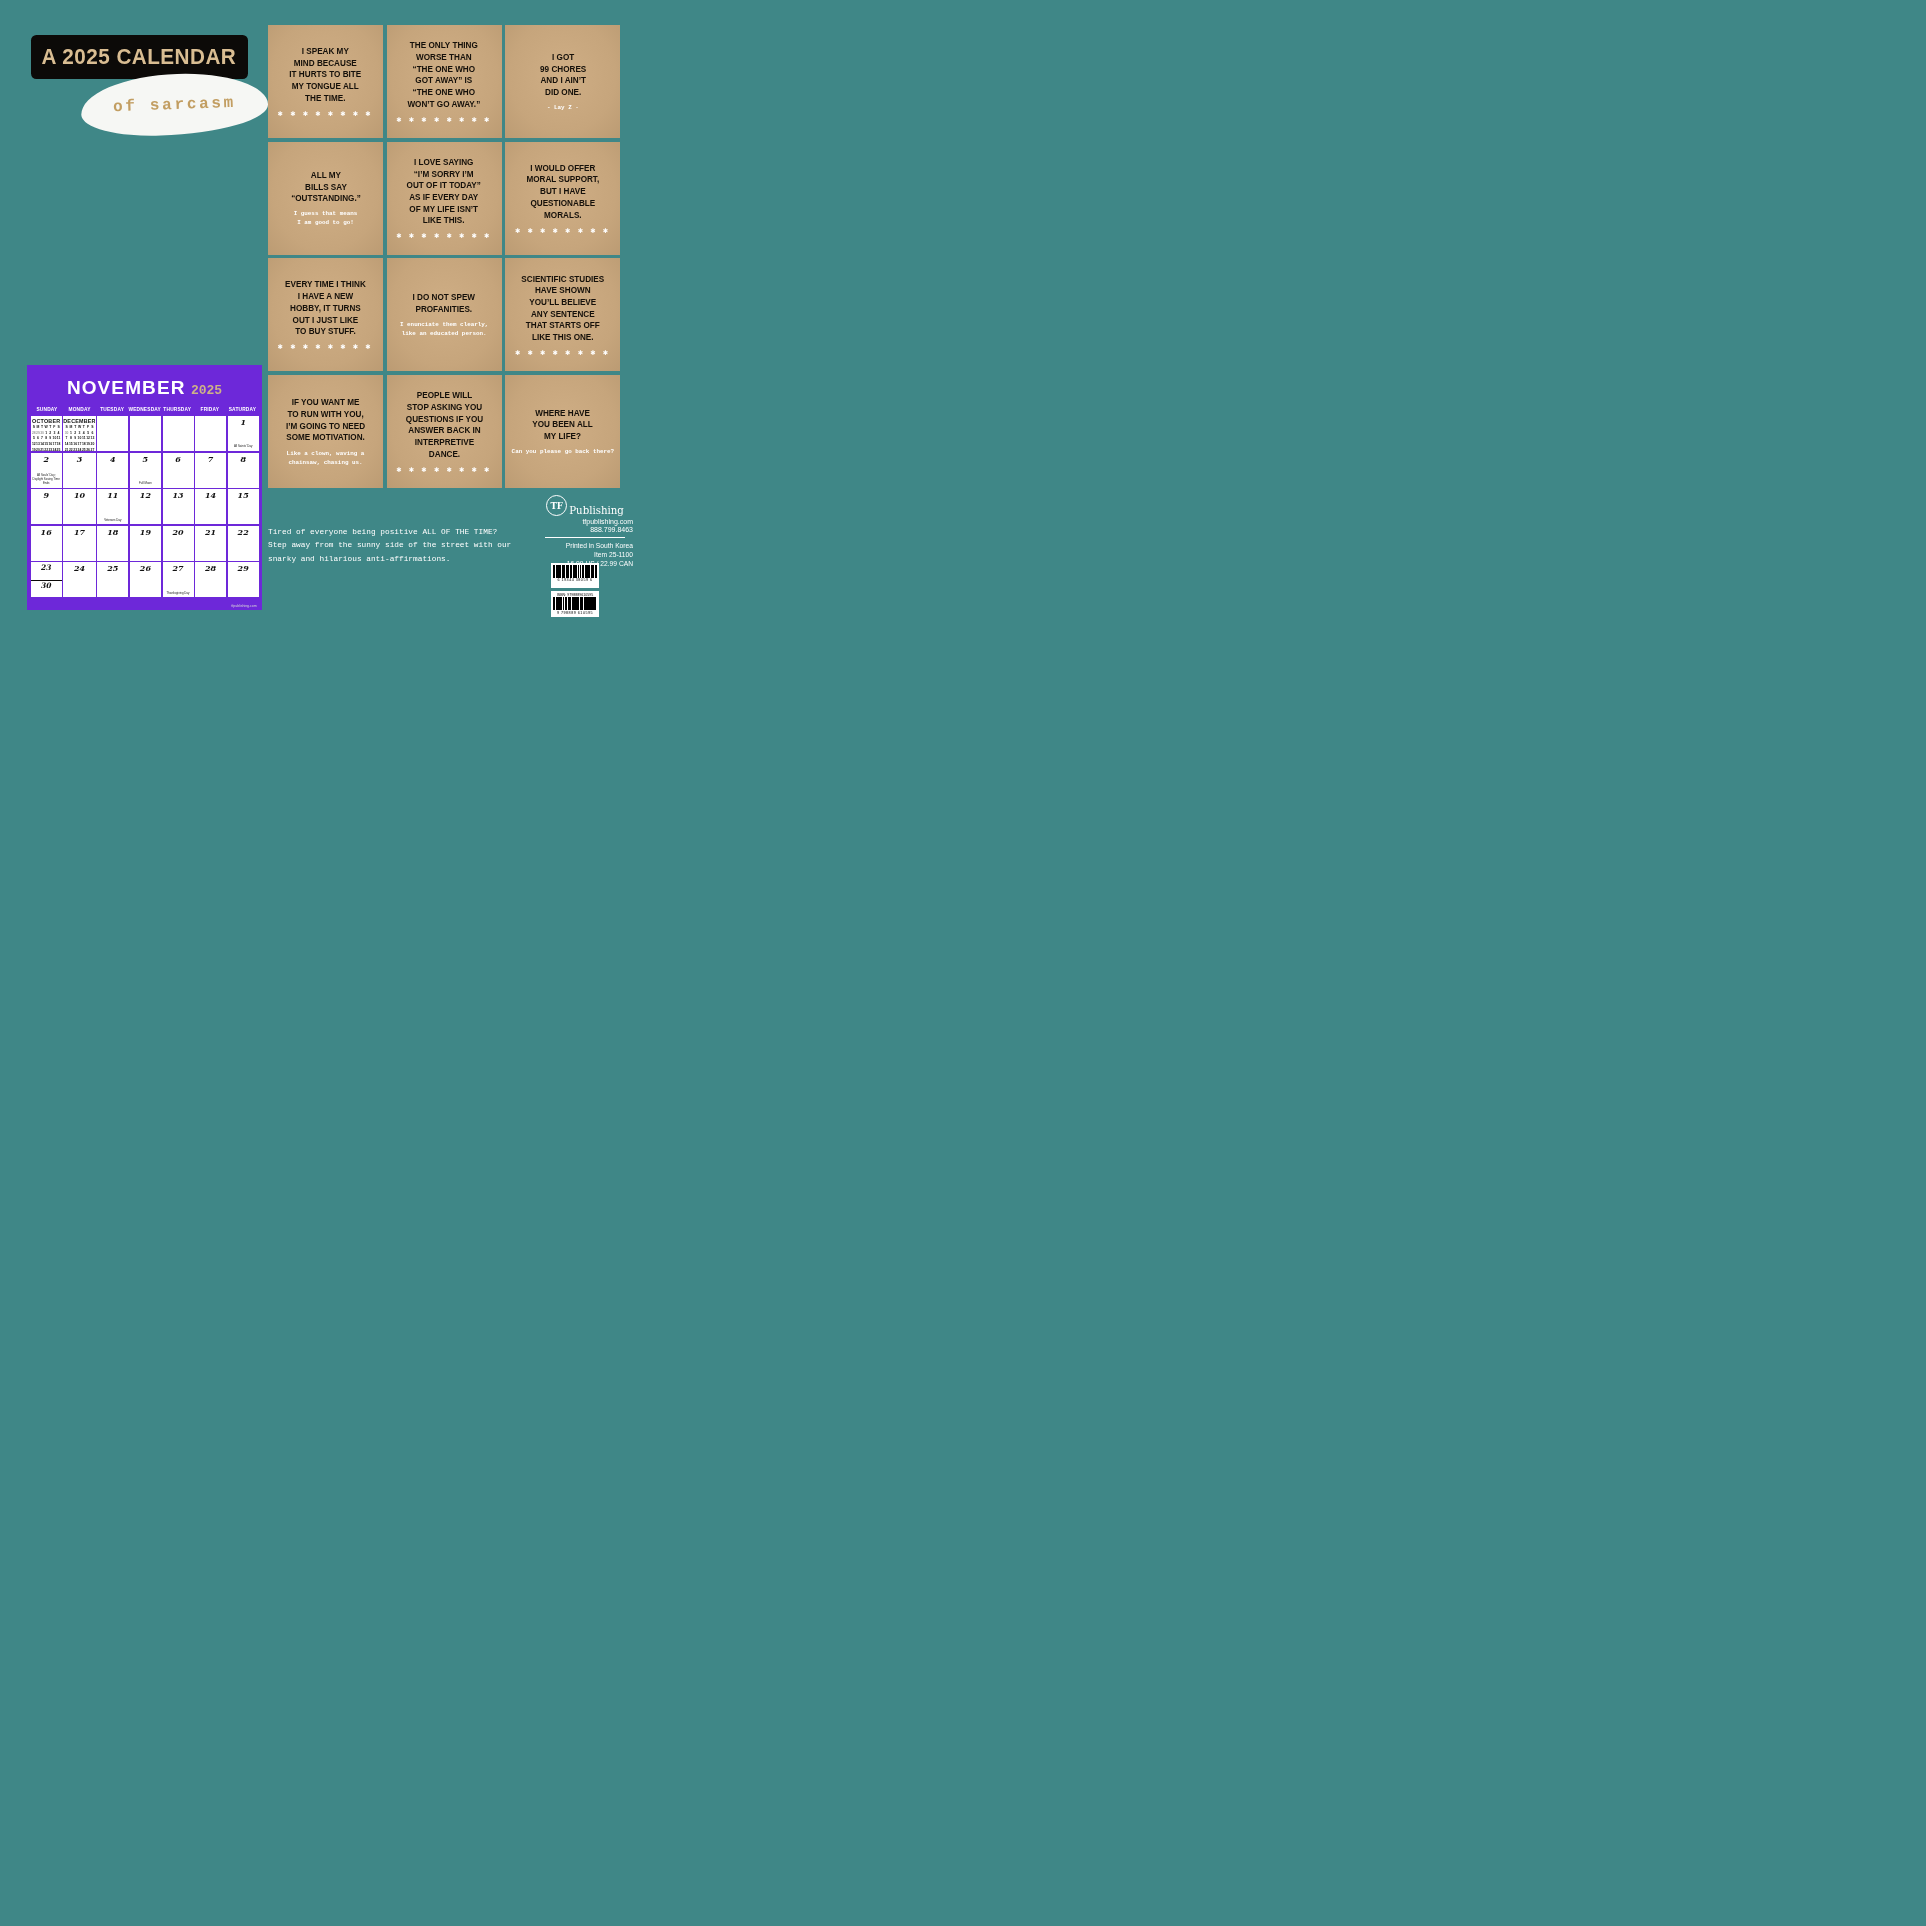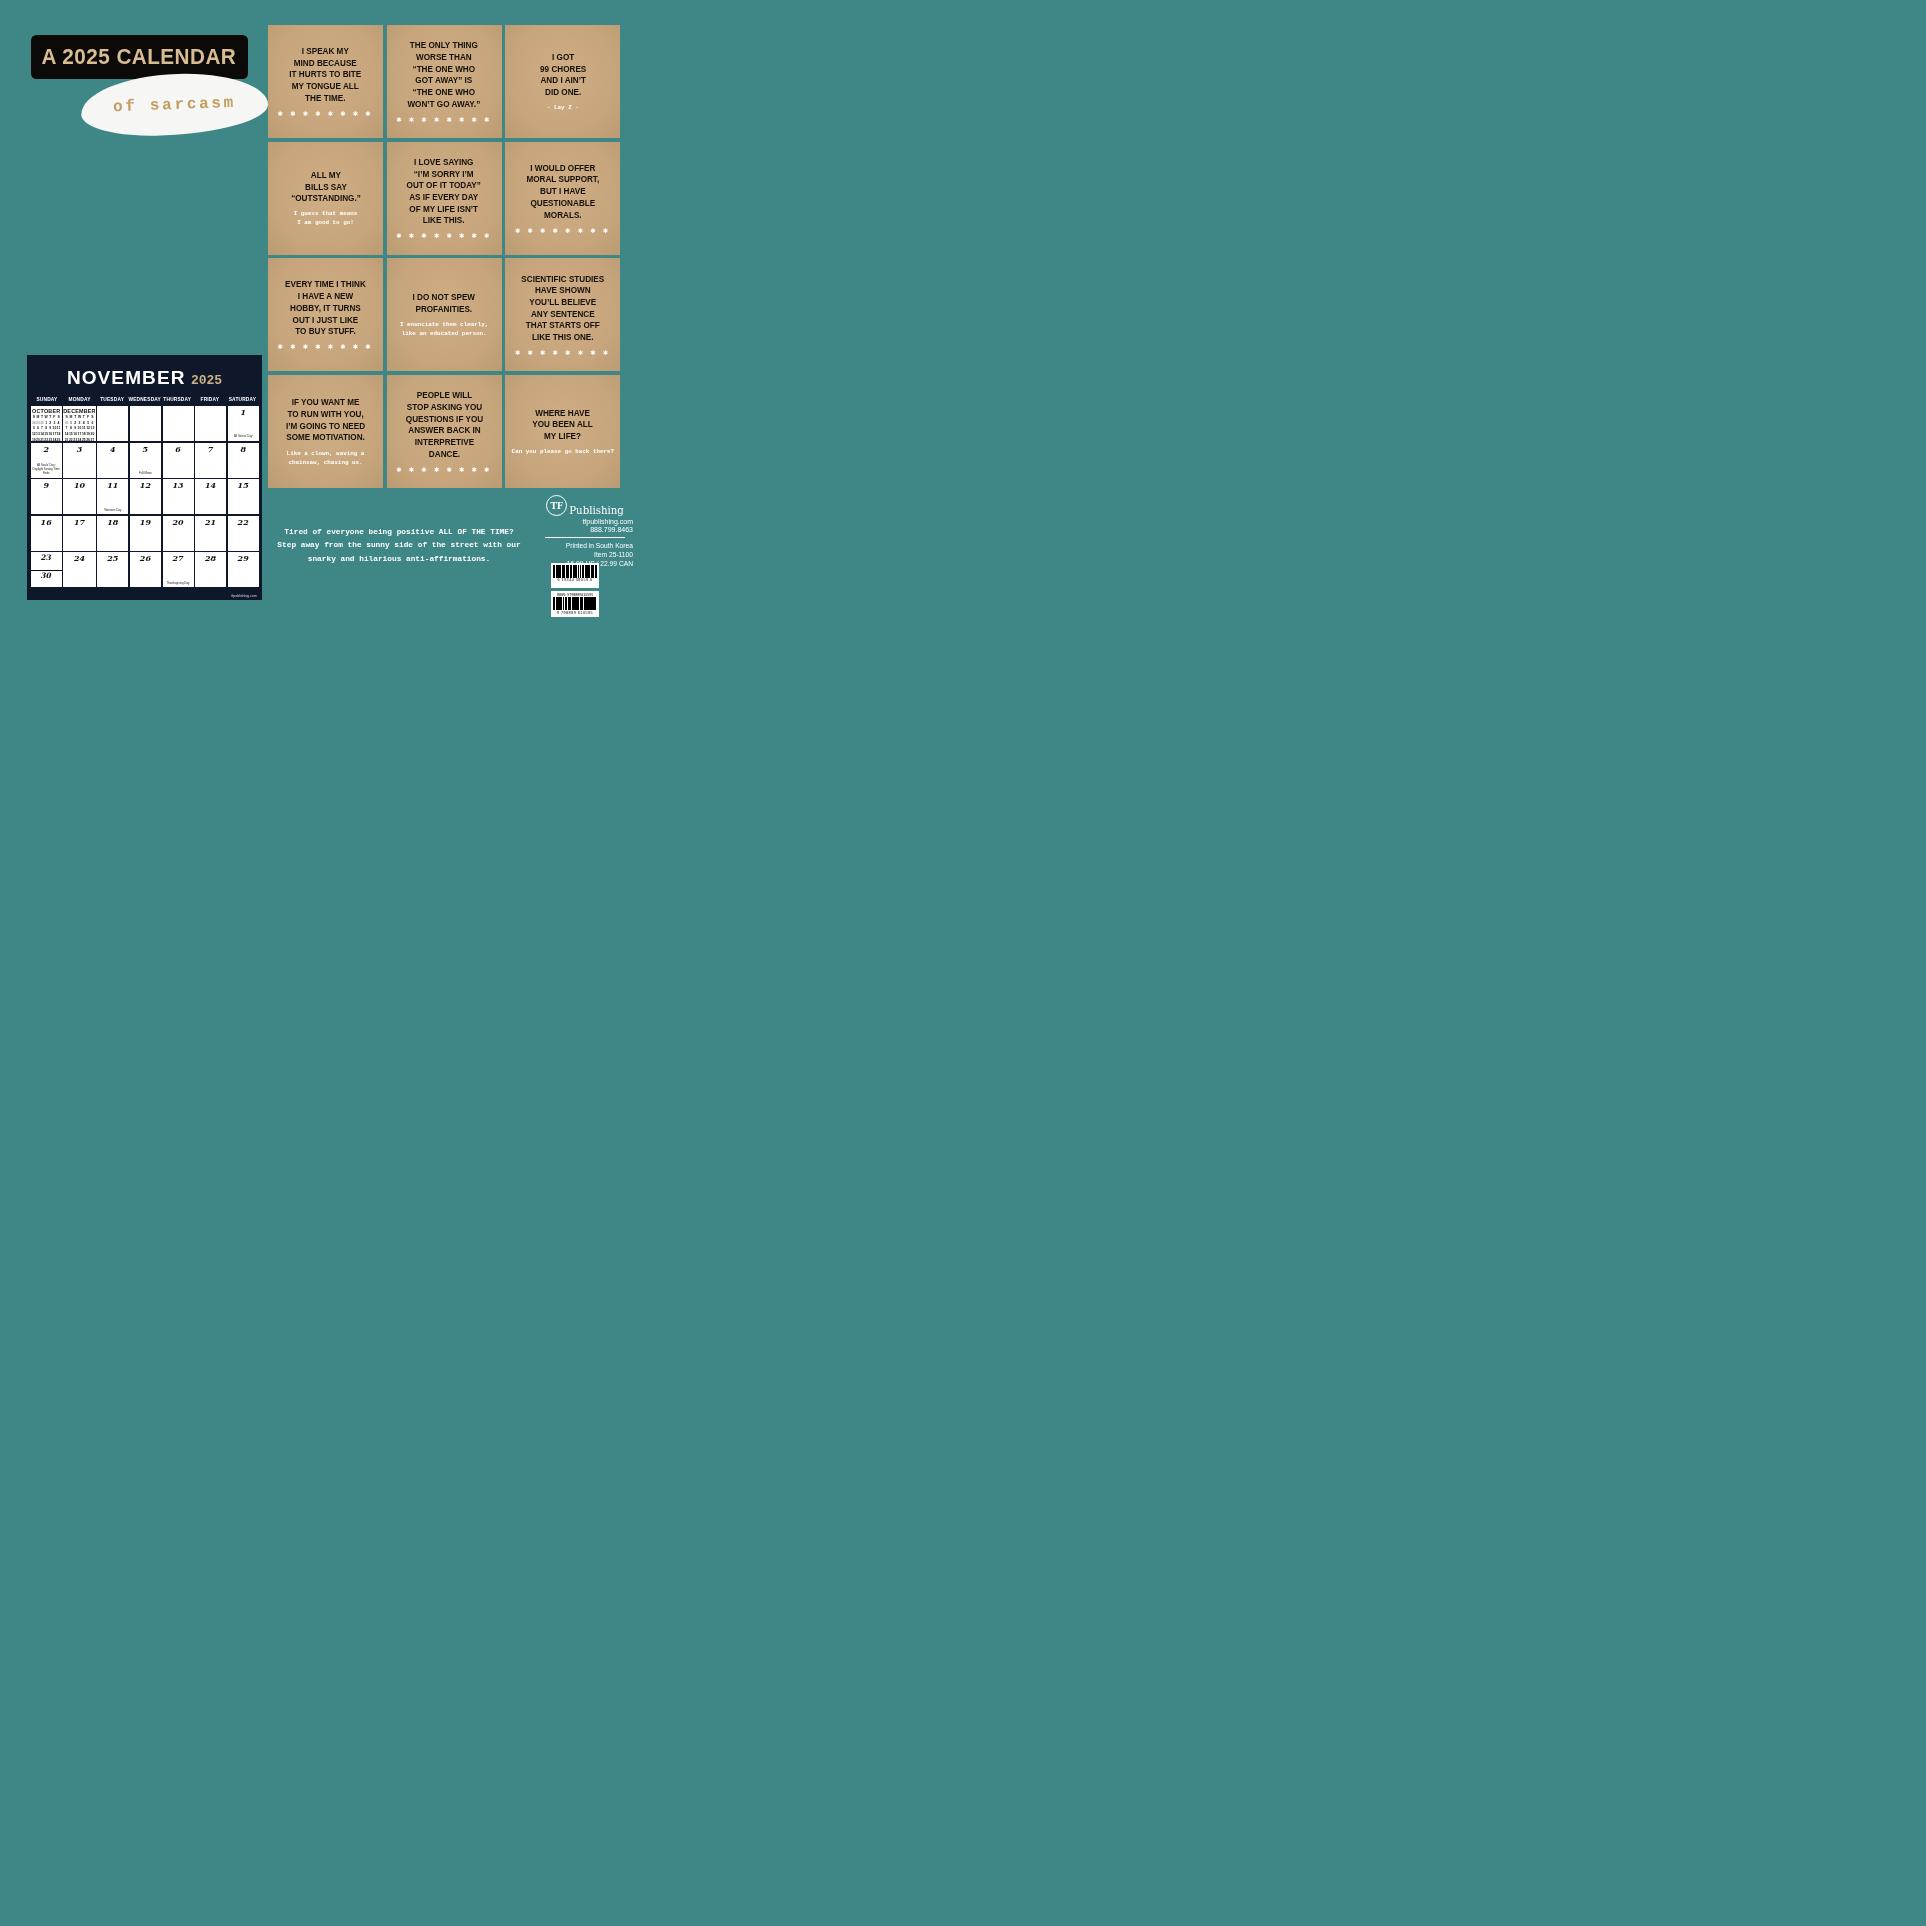--- a/index.html
+++ b/index.html
@@ -19,21 +19,21 @@
 
   
   .feature{position:absolute;left:27px;top:143px;width:235px;height:225px;
            background:radial-gradient(ellipse at 50% 40%,#cdac84 0%,#c4a379 60%,#b6976f 100%);}
   .feature-head{margin:63px auto 0;text-align:center;color:#15100a;font-weight:bold;
                 font-size:26px;line-height:1.16;transform:scaleX(.9);}
   .feature-sub{margin-top:17px;text-align:center;color:#fff;font-family:"Liberation Mono",monospace;
                font-weight:bold;font-size:10.7px;line-height:1.55;}
 
   
-  .calblock{position:absolute;left:27px;top:355px;width:235px;height:245px;background:#0f172a;}
+  .calblock{position:absolute;left:27px;top:365px;width:235px;height:245px;background:#6d28d9;}
   .cal-title{position:absolute;top:11.8px;left:0;width:100%;text-align:center;white-space:nowrap;}
   .cal-month{color:#fff;font-size:19px;font-weight:bold;letter-spacing:1.1px;}
   .cal-year{color:#cdb287;font-family:"Liberation Mono",monospace;font-weight:bold;
             font-size:13px;margin-left:5.4px;}
   .weekdays{position:absolute;left:3.7px;top:42px;width:228px;display:grid;
             grid-template-columns:repeat(7,1fr);}
   .weekday{color:#fff;font-size:4.8px;font-weight:bold;text-align:center;letter-spacing:0.2px;}
   .grid{position:absolute;left:3.7px;top:51px;width:228px;display:grid;
         grid-template-columns:repeat(7,1fr);grid-auto-rows:35px;gap:1.6px;}
   .cell{background:#fff;position:relative;}
@@ -60,22 +60,22 @@
   .tile{background:radial-gradient(ellipse at 50% 45%,#cfae85 0%,#c6a57c 65%,#bb9b73 100%);
         display:flex;flex-direction:column;align-items:center;justify-content:center;
         text-align:center;padding:5.4px;box-sizing:border-box;}
   .q-main{font-weight:bold;color:#15100a;font-size:9.6px;line-height:1.22;transform:scaleX(.85);
           white-space:nowrap;}
   .q-stars{margin-top:6.4px;color:#fff;font-size:6.4px;letter-spacing:2.7px;white-space:nowrap;}
   .q-sub{margin-top:5.4px;color:#fff;font-family:"Liberation Mono",monospace;font-weight:bold;
          font-size:5.9px;line-height:1.55;white-space:nowrap;}
 
   
-  .marketing{position:absolute;left:268px;top:526px;width:262px;text-align:center;color:#fff;
-             font-family:"Liberation Mono",monospace;font-weight:bold;font-size:7.8px;
+  .marketing{position:absolute;left:268px;top:526px;width:262px;color:#fff;
+             font-family:"Liberation Mono",monospace;font-weight:normal;font-size:7.8px;
              line-height:1.7;white-space:nowrap;}
   .pub{position:absolute;left:537px;top:495px;width:96px;text-align:right;color:#fff;}
   .pub-logo-row{display:flex;align-items:flex-end;justify-content:center;gap:2.1px;}
   .pub-circle{width:19px;height:19px;border:1.3px solid #fff;border-radius:50%;
               display:flex;align-items:center;justify-content:center;
               font-weight:bold;font-size:8.6px;font-family:"DejaVu Serif",serif;}
   .pub-name{font-family:"DejaVu Serif",serif;font-size:10.2px;line-height:1.1;}
   .pub-line{font-size:7px;margin-top:1.6px;}
   .pub-divider{width:80px;height:0.5px;background:#fff;margin:3.7px auto 3.2px;}
   .pub-small{font-size:6.7px;line-height:1.35;}

